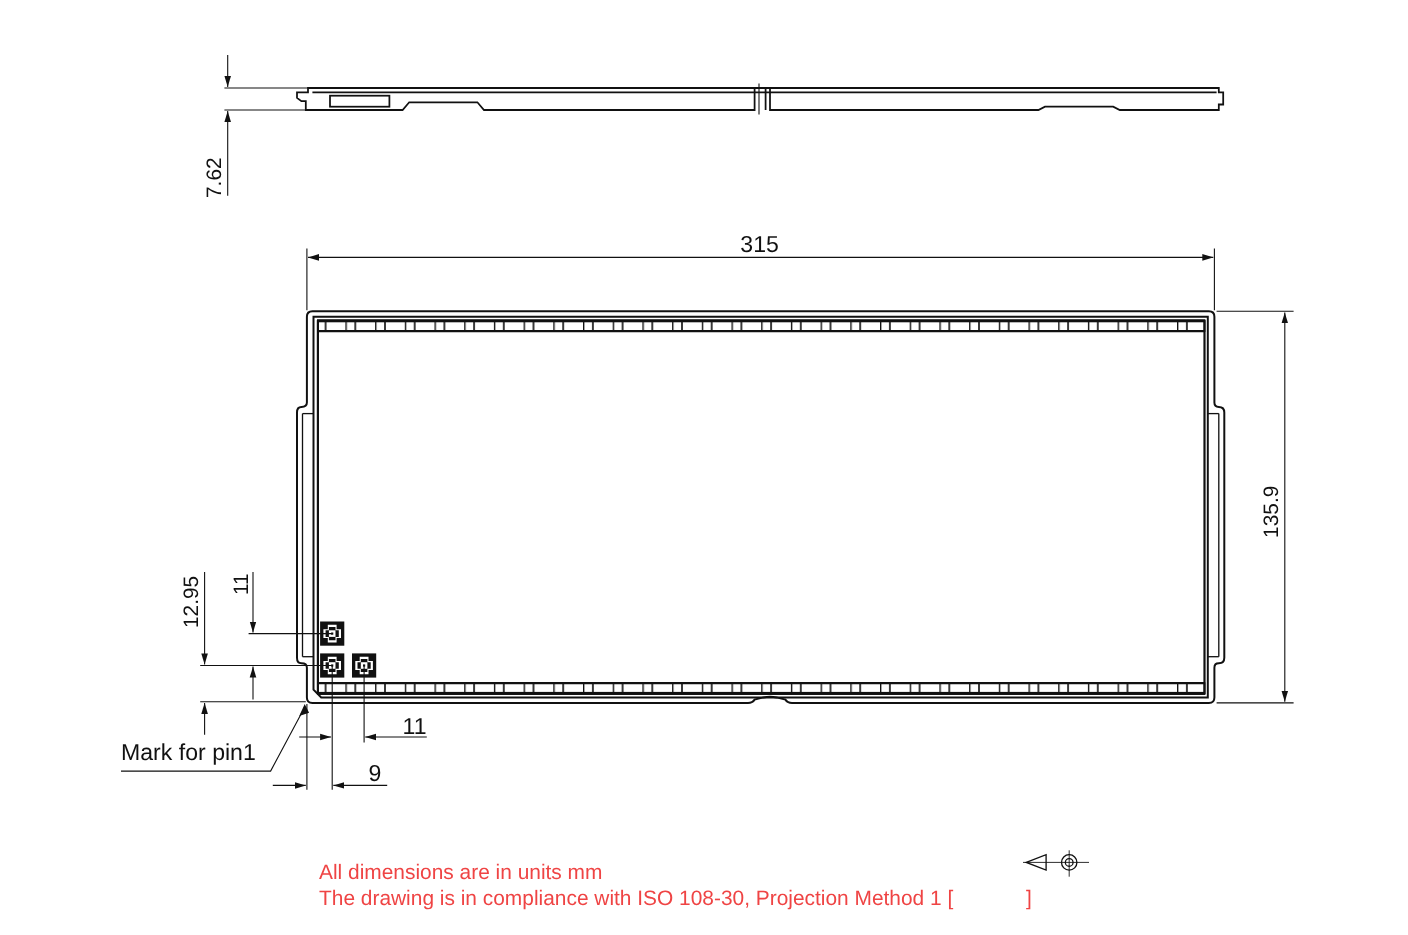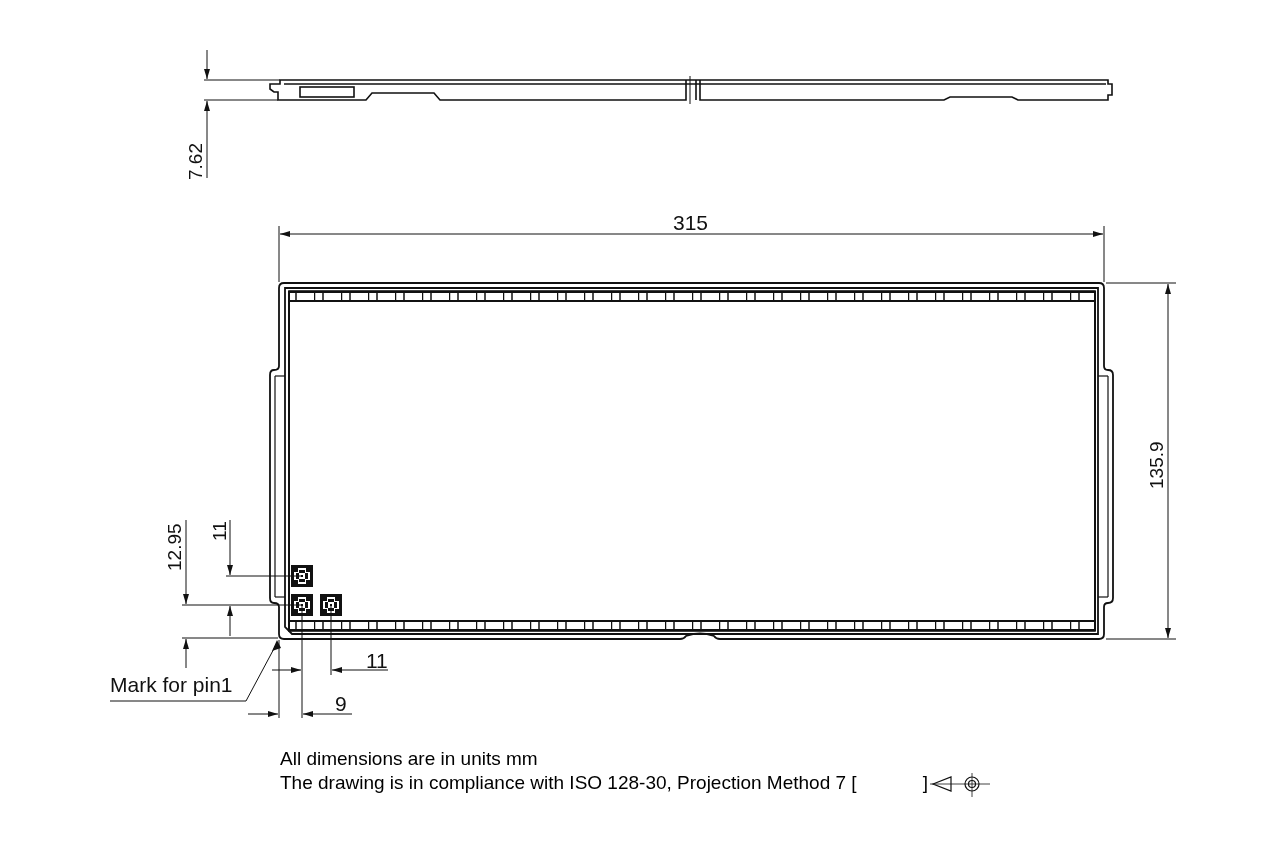--- a/index.html
+++ b/index.html
@@ -1,18 +1,18 @@
 <!DOCTYPE html>
 <html><head>
 <meta charset="utf-8">
 <style>
   html, body { margin:0; padding:0; background:#ffffff; }
   body { width:1280px; height:850px; position:relative; overflow:hidden; font-family:"Liberation Sans", sans-serif; }
   svg { position:absolute; left:0; top:0; }
-  .note { position:absolute; left:280px; font-size:19px; color:#000000; font-family:"Liberation Sans", sans-serif; white-space:nowrap; }
+  .note { position:absolute; left:290px; font-size:19px; color:#ef4444; font-family:"Liberation Sans", sans-serif; white-space:nowrap;margin-top:35px; }
   .lbl { position:absolute; font-size:21px; color:#111; font-family:"Liberation Sans", sans-serif; white-space:nowrap; }
   .vlbl { position:absolute; font-size:19px; color:#111; font-family:"Liberation Sans", sans-serif; white-space:nowrap; transform-origin:left top; transform:rotate(-90deg); }
 </style>
 </head>
 <body>
 
 <svg width="1280" height="850" viewBox="0 0 1280 850">
   <defs>
     <marker id="arr" viewBox="0 0 10 10" refX="10" refY="5" markerWidth="10" markerHeight="10" orient="auto-start-reverse" markerUnits="userSpaceOnUse">
       <path d="M0,2 L10,5 L0,8 z" fill="#111"></path>
@@ -127,13 +127,13 @@
 <div class="vlbl" style="left:185px;top:180px;">7.62</div>
 <div class="lbl" style="left:673px;top:211px;">315</div>
 <div class="vlbl" style="left:1146px;top:489px;">135.9</div>
 <div class="vlbl" style="left:164px;top:571px;">12.95</div>
 <div class="vlbl" style="left:209px;top:541px;">11</div>
 <div class="lbl" style="left:366px;top:649px;">11</div>
 <div class="lbl" style="left:335px;top:692px;">9</div>
 <div class="lbl" style="left:110px;top:673px;">Mark for pin1</div>
 
 <div class="note" style="top:748px;">All dimensions are in units mm</div>
-<div class="note" style="top:772px;"><span>The drawing is in compliance with ISO 128-30, Projection Method 7 [</span><span style="display:inline-block;width:66px;"></span><span>]</span></div>
+<div class="note" style="top:772px;"><span>The drawing is in compliance with ISO 108-30, Projection Method 1 [</span><span style="display:inline-block;width:66px;"></span><span>]</span></div>
 
 </body></html>

